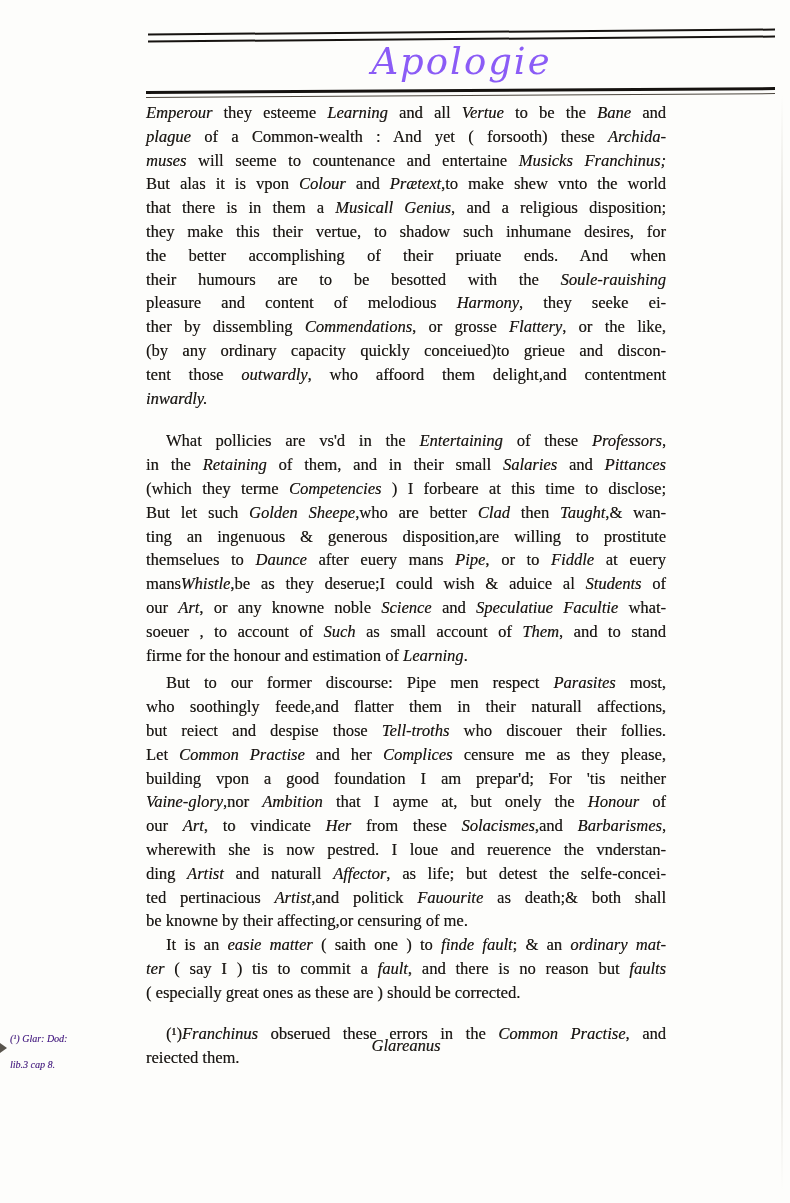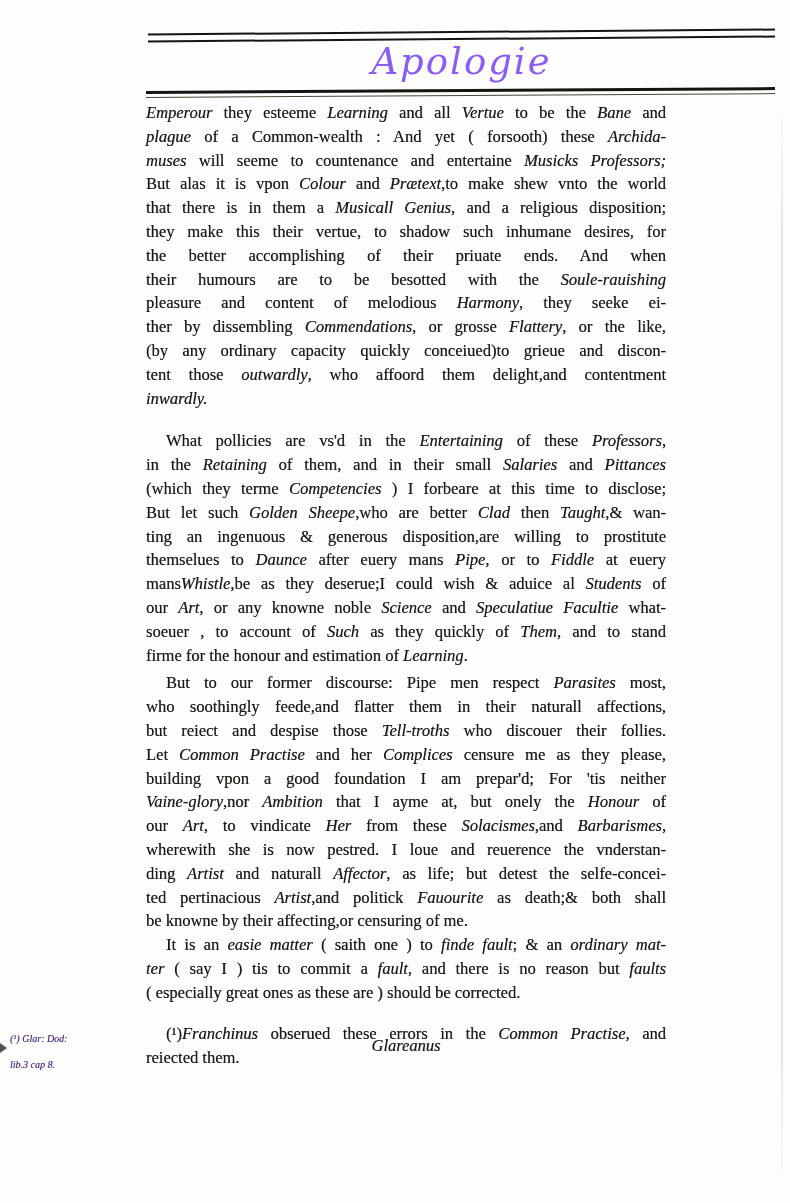--- a/index.html
+++ b/index.html
@@ -87,42 +87,42 @@
 
   <div class="title">Apologie</div>
 
   <div class="rule rule-ba"></div>
   <div class="rule rule-bb"></div>
 
   <div class="text-block">
       <div class="para p1">
         <div class="line"><span class="it">Emperour</span><span class="ro"> they esteeme </span><span class="it">Learning</span><span class="ro"> and all </span><span class="it">Vertue</span><span class="ro"> to be the </span><span class="it">Bane</span><span class="ro"> and</span></div>
         <div class="line"><span class="it">plague</span><span class="ro"> of a Common-wealth : And yet ( forsooth) these </span><span class="it">Archida-</span></div>
-        <div class="line"><span class="it">muses</span><span class="ro"> will seeme to countenance and entertaine </span><span class="it">Musicks Professors;</span></div>
+        <div class="line"><span class="it">muses</span><span class="ro"> will seeme to countenance and entertaine </span><span class="it">Musicks Franchinus;</span></div>
         <div class="line"><span class="ro">But alas it is vpon </span><span class="it">Colour</span><span class="ro"> and </span><span class="it">Prætext</span><span class="ro">,to make shew vnto the world</span></div>
         <div class="line"><span class="ro">that there is in them a </span><span class="it">Musicall Genius</span><span class="ro">, and a religious disposition;</span></div>
         <div class="line"><span class="ro">they make this their vertue, to shadow such inhumane desires, for</span></div>
         <div class="line"><span class="ro">the better accomplishing of their priuate ends. And when</span></div>
         <div class="line"><span class="ro">their humours are to be besotted with the </span><span class="it">Soule-rauishing</span></div>
         <div class="line"><span class="ro">pleasure and content of melodious </span><span class="it">Harmony</span><span class="ro">, they seeke ei-</span></div>
         <div class="line"><span class="ro">ther by dissembling </span><span class="it">Commendations</span><span class="ro">, or grosse </span><span class="it">Flattery</span><span class="ro">, or the like,</span></div>
         <div class="line"><span class="ro">(by any ordinary capacity quickly conceiued)to grieue and discon-</span></div>
         <div class="line"><span class="ro">tent those </span><span class="it">outwardly</span><span class="ro">, who affoord them delight,and contentment</span></div>
         <div class="line nj"><span class="it">inwardly.</span></div>
       </div>
       <div class="para p2 indent">
         <div class="line"><span class="ro">What pollicies are vs'd in the </span><span class="it">Entertaining</span><span class="ro"> of these </span><span class="it">Professors</span><span class="ro">,</span></div>
         <div class="line"><span class="ro">in the </span><span class="it">Retaining</span><span class="ro"> of them, and in their small </span><span class="it">Salaries</span><span class="ro"> and </span><span class="it">Pittances</span></div>
         <div class="line"><span class="ro">(which they terme </span><span class="it">Competencies</span><span class="ro"> ) I forbeare at this time to disclose;</span></div>
         <div class="line"><span class="ro">But let such </span><span class="it">Golden Sheepe</span><span class="ro">,who are better </span><span class="it">Clad</span><span class="ro"> then </span><span class="it">Taught</span><span class="ro">,&amp; wan-</span></div>
         <div class="line"><span class="ro">ting an ingenuous &amp; generous disposition,are willing to prostitute</span></div>
         <div class="line"><span class="ro">themselues to </span><span class="it">Daunce</span><span class="ro"> after euery mans </span><span class="it">Pipe</span><span class="ro">, or to </span><span class="it">Fiddle</span><span class="ro"> at euery</span></div>
         <div class="line"><span class="ro">mans</span><span class="it">Whistle</span><span class="ro">,be as they deserue;I could wish &amp; aduice al </span><span class="it">Students</span><span class="ro"> of</span></div>
         <div class="line"><span class="ro">our </span><span class="it">Art</span><span class="ro">, or any knowne noble </span><span class="it">Science</span><span class="ro"> and </span><span class="it">Speculatiue Facultie</span><span class="ro"> what-</span></div>
-        <div class="line"><span class="ro">soeuer , to account of </span><span class="it">Such</span><span class="ro"> as they quickly of </span><span class="it">Them</span><span class="ro">, and to stand</span></div>
+        <div class="line"><span class="ro">soeuer , to account of </span><span class="it">Such</span><span class="ro"> as small account of </span><span class="it">Them</span><span class="ro">, and to stand</span></div>
         <div class="line nj"><span class="ro">firme for the honour and estimation of </span><span class="it">Learning</span><span class="ro">.</span></div>
       </div>
       <div class="para p3 indent">
         <div class="line"><span class="ro">But to our former discourse: Pipe men respect </span><span class="it">Parasites</span><span class="ro"> most,</span></div>
         <div class="line"><span class="ro">who soothingly feede,and flatter them in their naturall affections,</span></div>
         <div class="line"><span class="ro">but reiect and despise those </span><span class="it">Tell-troths</span><span class="ro"> who discouer their follies.</span></div>
         <div class="line"><span class="ro">Let </span><span class="it">Common Practise</span><span class="ro"> and her </span><span class="it">Complices</span><span class="ro"> censure me as they please,</span></div>
         <div class="line"><span class="ro">building vpon a good foundation I am prepar'd; For 'tis neither</span></div>
         <div class="line"><span class="it">Vaine-glory</span><span class="ro">,nor </span><span class="it">Ambition</span><span class="ro"> that I ayme at, but onely the </span><span class="it">Honour</span><span class="ro"> of</span></div>
         <div class="line"><span class="ro">our </span><span class="it">Art</span><span class="ro">, to vindicate </span><span class="it">Her</span><span class="ro"> from these </span><span class="it">Solacismes</span><span class="ro">,and </span><span class="it">Barbarismes</span><span class="ro">,</span></div>

